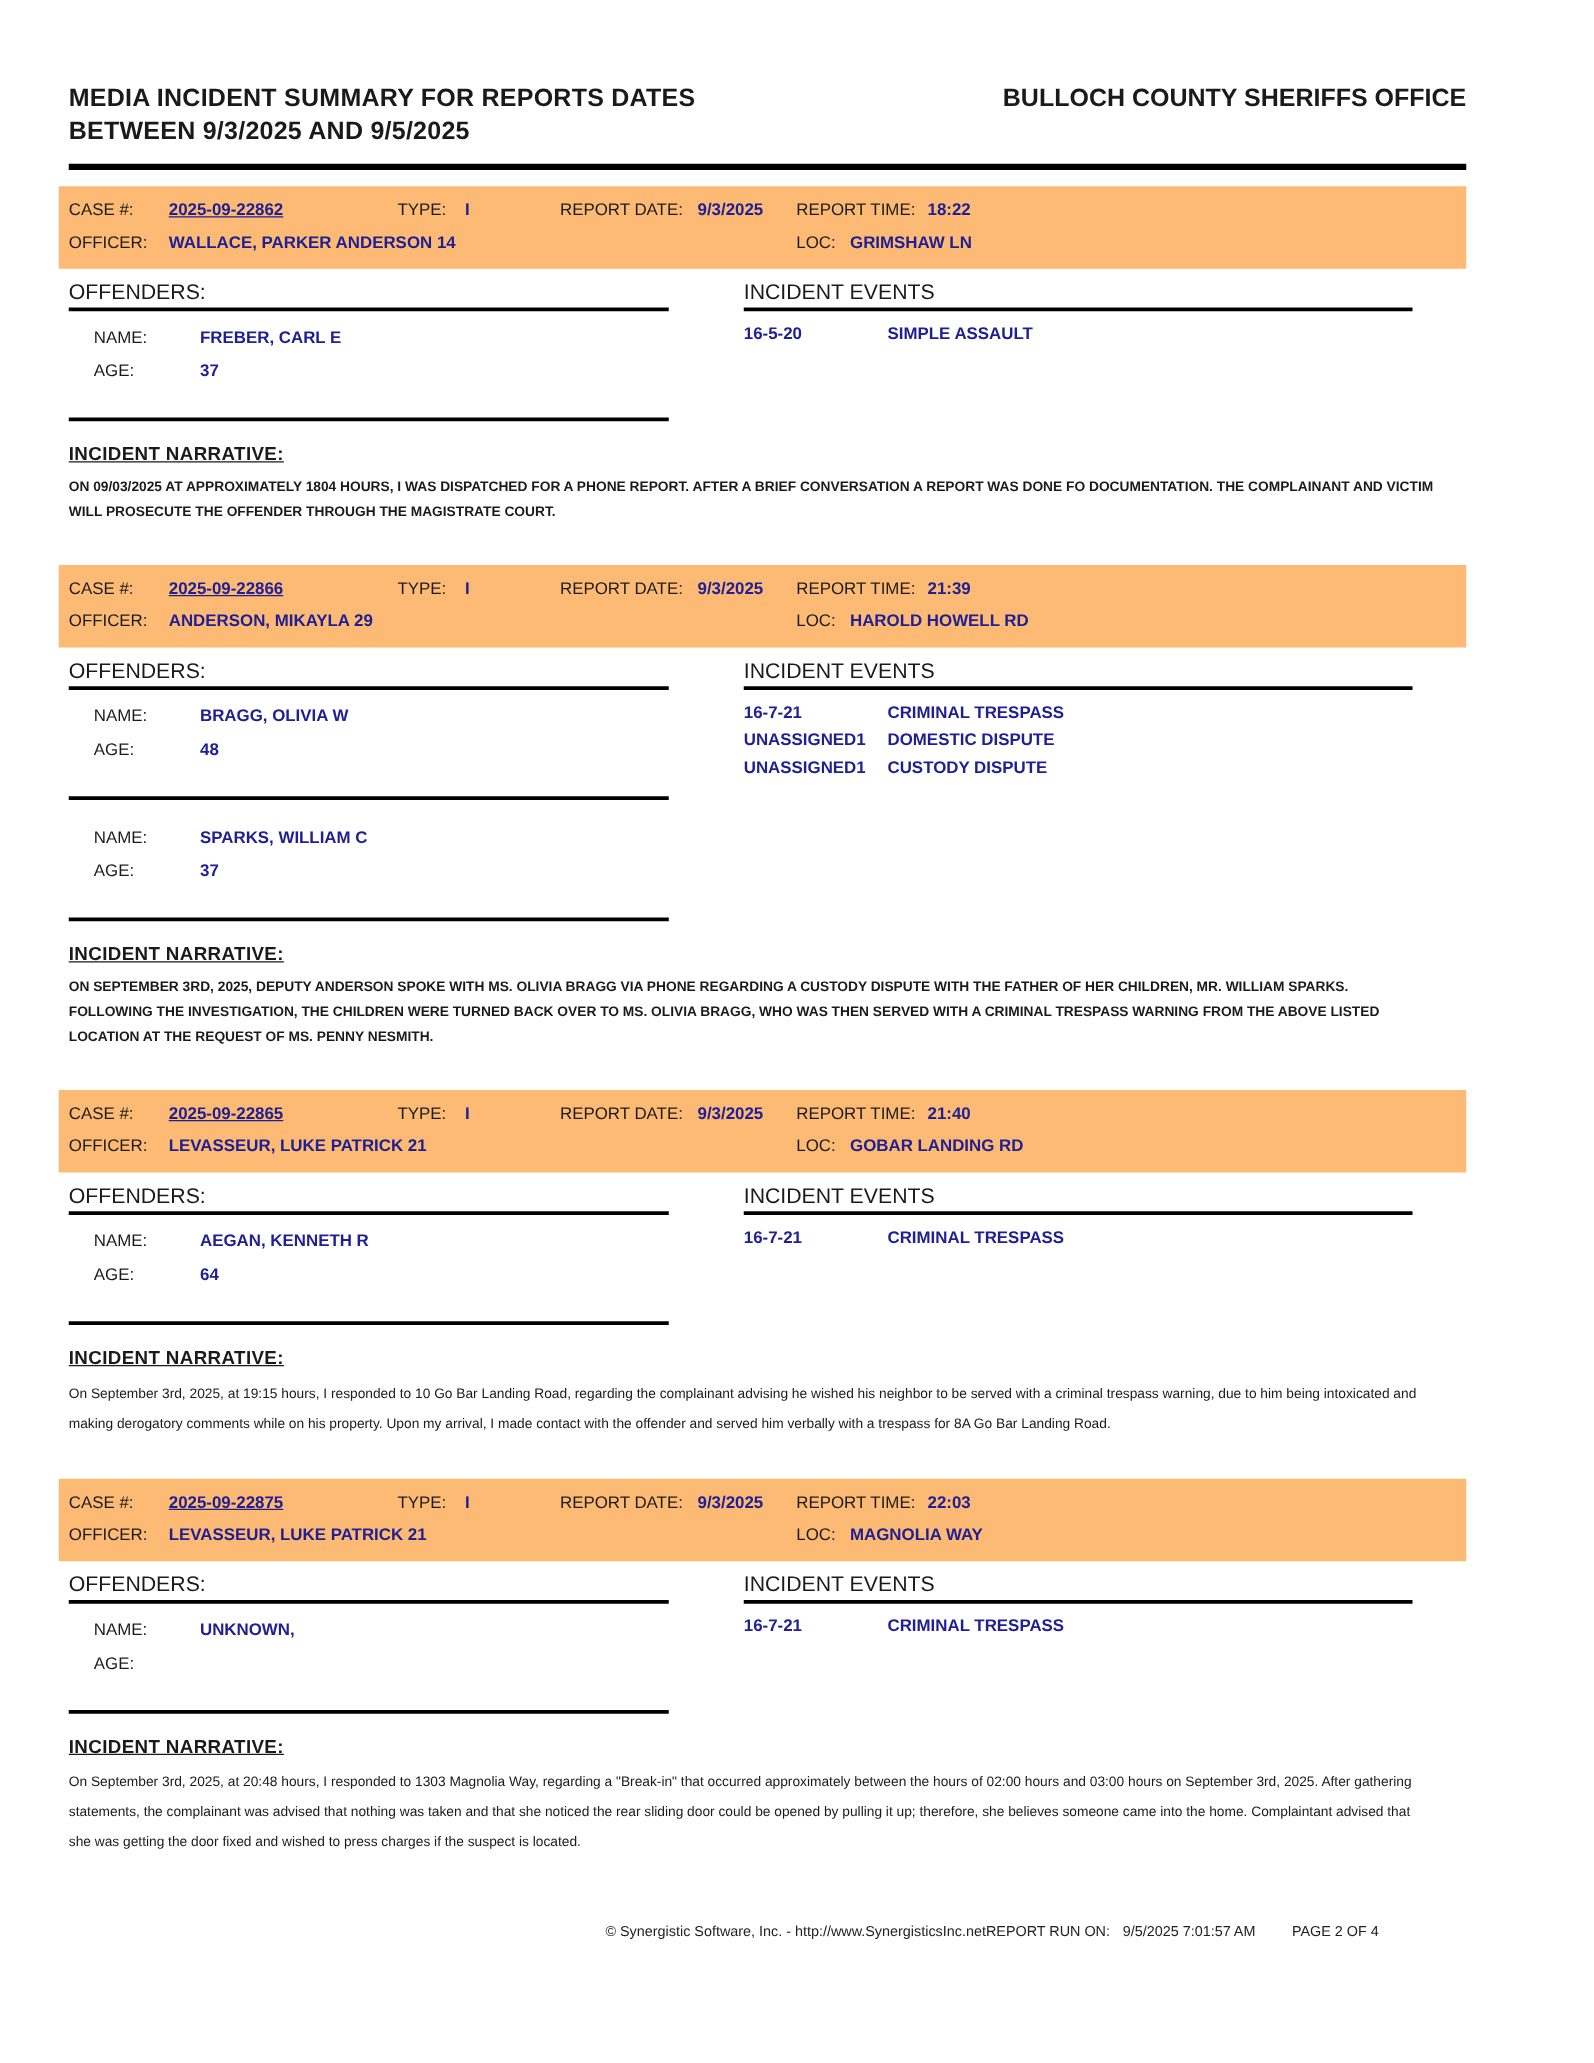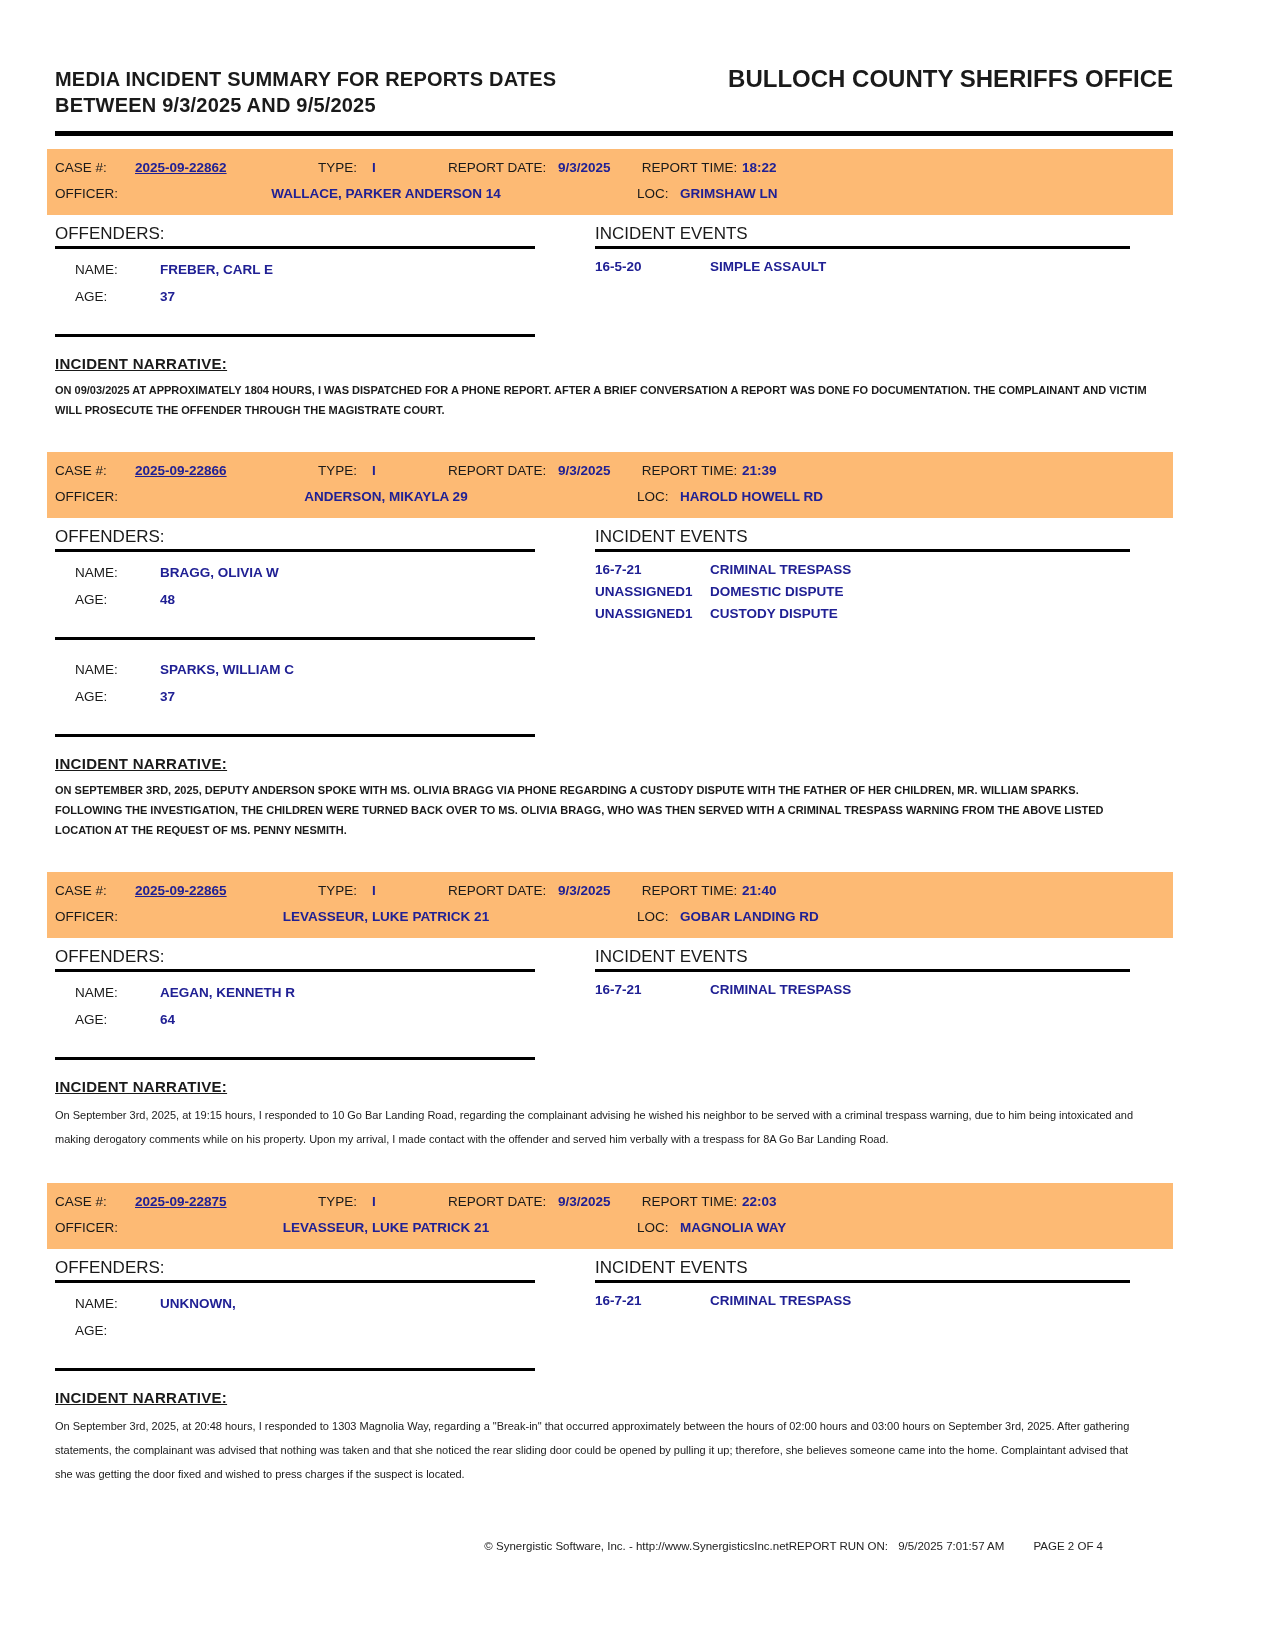--- a/index.html
+++ b/index.html
@@ -6,39 +6,39 @@
   body {
     width: 1275px; height: 1650px; background: #ffffff;
     font-family: "Liberation Sans", sans-serif;
     color: #1a1a1a; position: relative; overflow: hidden;
   }
   .content { position: absolute; left: 55px; top: 0; width: 1118px; }
 
   
   .hdr { display: flex; justify-content: space-between; align-items: flex-start; margin-top: 66px; }
   .hdr-title { font-size: 20px; font-weight: bold; line-height: 26px; letter-spacing: 0.2px; }
-  .hdr-agency { font-size: 24px; font-weight: bold; white-space: nowrap; line-height: 26px; }
+  .hdr-agency { font-size: 20px; font-weight: bold; white-space: nowrap; line-height: 26px; }
   .top-rule { height: 5px; background: #000; margin-top: 13px; }
 
   
   .case { margin-top: 32px; }
   .case.first { margin-top: 13px; }
   .case-hdr { background: #fdba74; margin-left: -8px; padding: 6px 0 8px 8px; }
   .chrow { display: flex; font-size: 13.5px; line-height: 26px; }
   .lbl { color: #1a1a1a; font-weight: normal; }
   .val { color: #202094; font-weight: bold; }
   .caseno { text-decoration: underline; cursor: pointer; }
   .w-caselbl   { width: 80px; }
   .w-caseno    { width: 183px; }
   .w-typelbl   { width: 54px; }
   .w-typeval   { width: 76px; }
   .w-rdatelbl  { width: 110px; }
   .w-rdateval  { width: 79px; }
-  .w-rtimelbl  { width: 105px; text-align: center; }
-  .w-officerval{ width: 502px; text-align: center; }
+  .w-rtimelbl  { width: 105px; }
+  .w-officerval{ width: 502px; }
   .w-loclbl    { width: 43px; }
 
   
   .cols { display: flex; margin-top: 10px; }
   .col-left { width: 480px; }
   .col-right { width: 535px; margin-left: 60px; }
   .sec-lbl { font-size: 17px; line-height: 18px; color: #1a1a1a; }
   .sec-rule { height: 3px; background: #000; margin-top: 3px; }
   .offender { margin-top: 7px; }
   .kv { display: flex; font-size: 13.5px; line-height: 27px; margin-left: 20px; }

